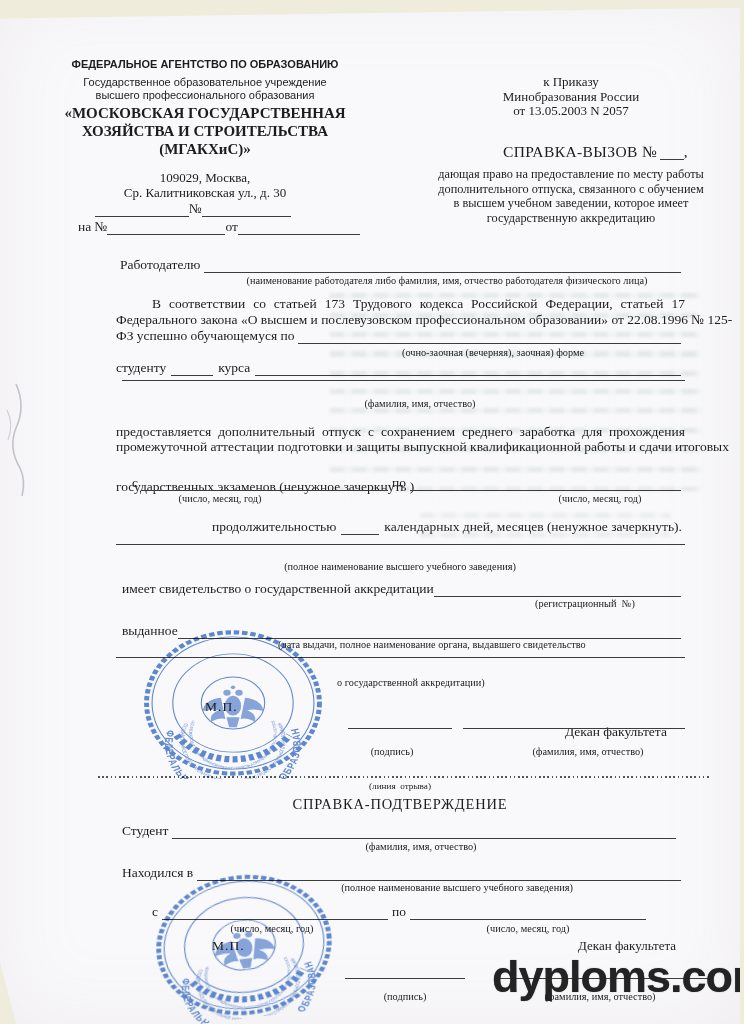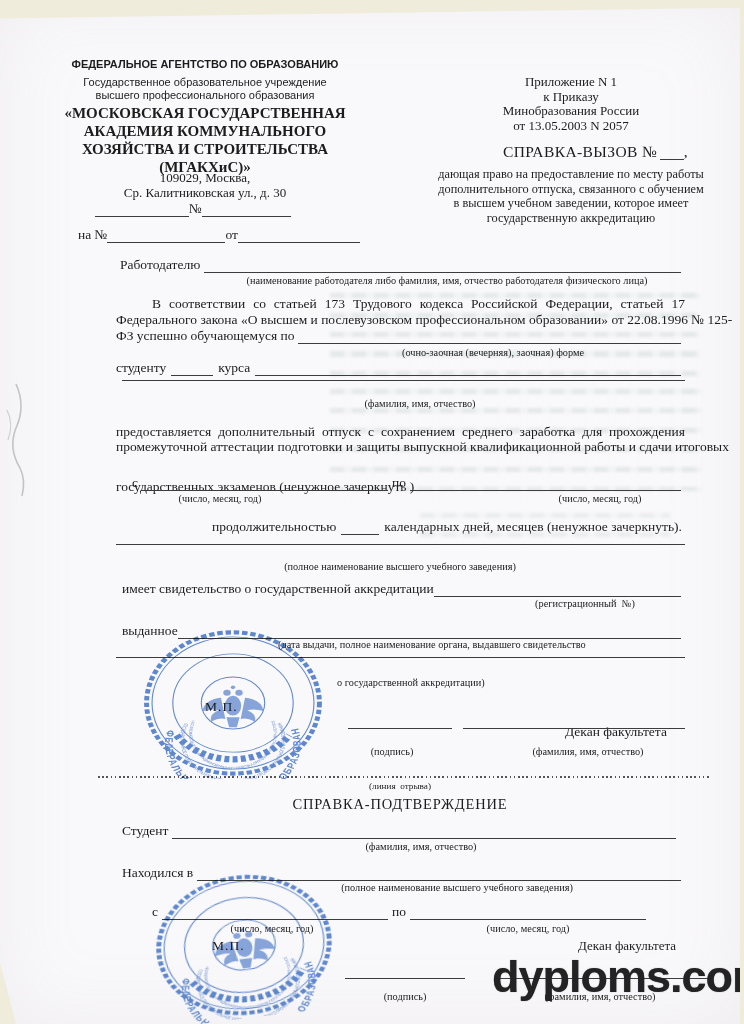--- a/index.html
+++ b/index.html
@@ -52,42 +52,40 @@
     <path d="M5,30 q7,14 1,30" stroke="#b0b0b8" stroke-width="1.2" fill="none"></path>
   </svg>
 
   <div class="abs sans b ctr" style="left:40px;top:58px;width:330px;font-size:11px;">ФЕДЕРАЛЬНОЕ АГЕНТСТВО ПО ОБРАЗОВАНИЮ</div>
   <div class="abs sans ctr" style="left:40px;top:76px;width:330px;font-size:11px;line-height:13px;">
     <div>Государственное образовательное учреждение</div>
     <div>высшего профессионального образования</div>
   </div>
   <div class="abs b ctr" style="left:30px;top:104px;width:350px;font-size:15px;line-height:18px;">
     <div>«МОСКОВСКАЯ ГОСУДАРСТВЕННАЯ</div>
-    <div>АКАДЕМИЯ КОММУНАЛЬНОГО</div>
     <div>ХОЗЯЙСТВА И СТРОИТЕЛЬСТВА</div>
     <div>(МГАКХиС)»</div>
   </div>
   <div class="abs ctr" style="left:30px;top:170px;width:350px;font-size:13px;line-height:15px;">
     <div>109029, Москва,</div>
     <div>Ср. Калитниковская ул., д. 30</div>
   </div>
   <div class="abs row" style="left:95px;top:200px;width:196px;">
     <span class="ulf" style="width:94px;"></span>
       <span class="lbl">№</span>
       <span class="ul"></span>
   </div>
-  <div class="abs row" style="left:78px;top:218px;width:282px;margin-top:8px;">
+  <div class="abs row" style="left:78px;top:218px;width:282px;">
     <span class="lbl">на №</span>
       <span class="ulf" style="width:118px;"></span>
       <span class="lbl">от</span>
       <span class="ul"></span>
   </div>
 
   <div class="abs ctr" style="left:440px;top:75px;width:262px;font-size:13px;line-height:14.5px;">
-    <div>Приложение N 1</div>
     <div>к Приказу</div>
     <div>Минобразования России</div>
     <div>от 13.05.2003 N 2057</div>
   </div>
   <div class="abs row" style="left:503px;top:143px;width:185px;font-size:15.5px;letter-spacing:.4px;">
     <span class="lbl">СПРАВКА-ВЫЗОВ №</span>
       <span class="ulf" style="width:48px;margin-left:3px;"></span>
       <span class="lbl">,</span>
   </div>
   <div class="abs ctr" style="left:433px;top:167px;width:276px;font-size:12.3px;line-height:14.5px;">

